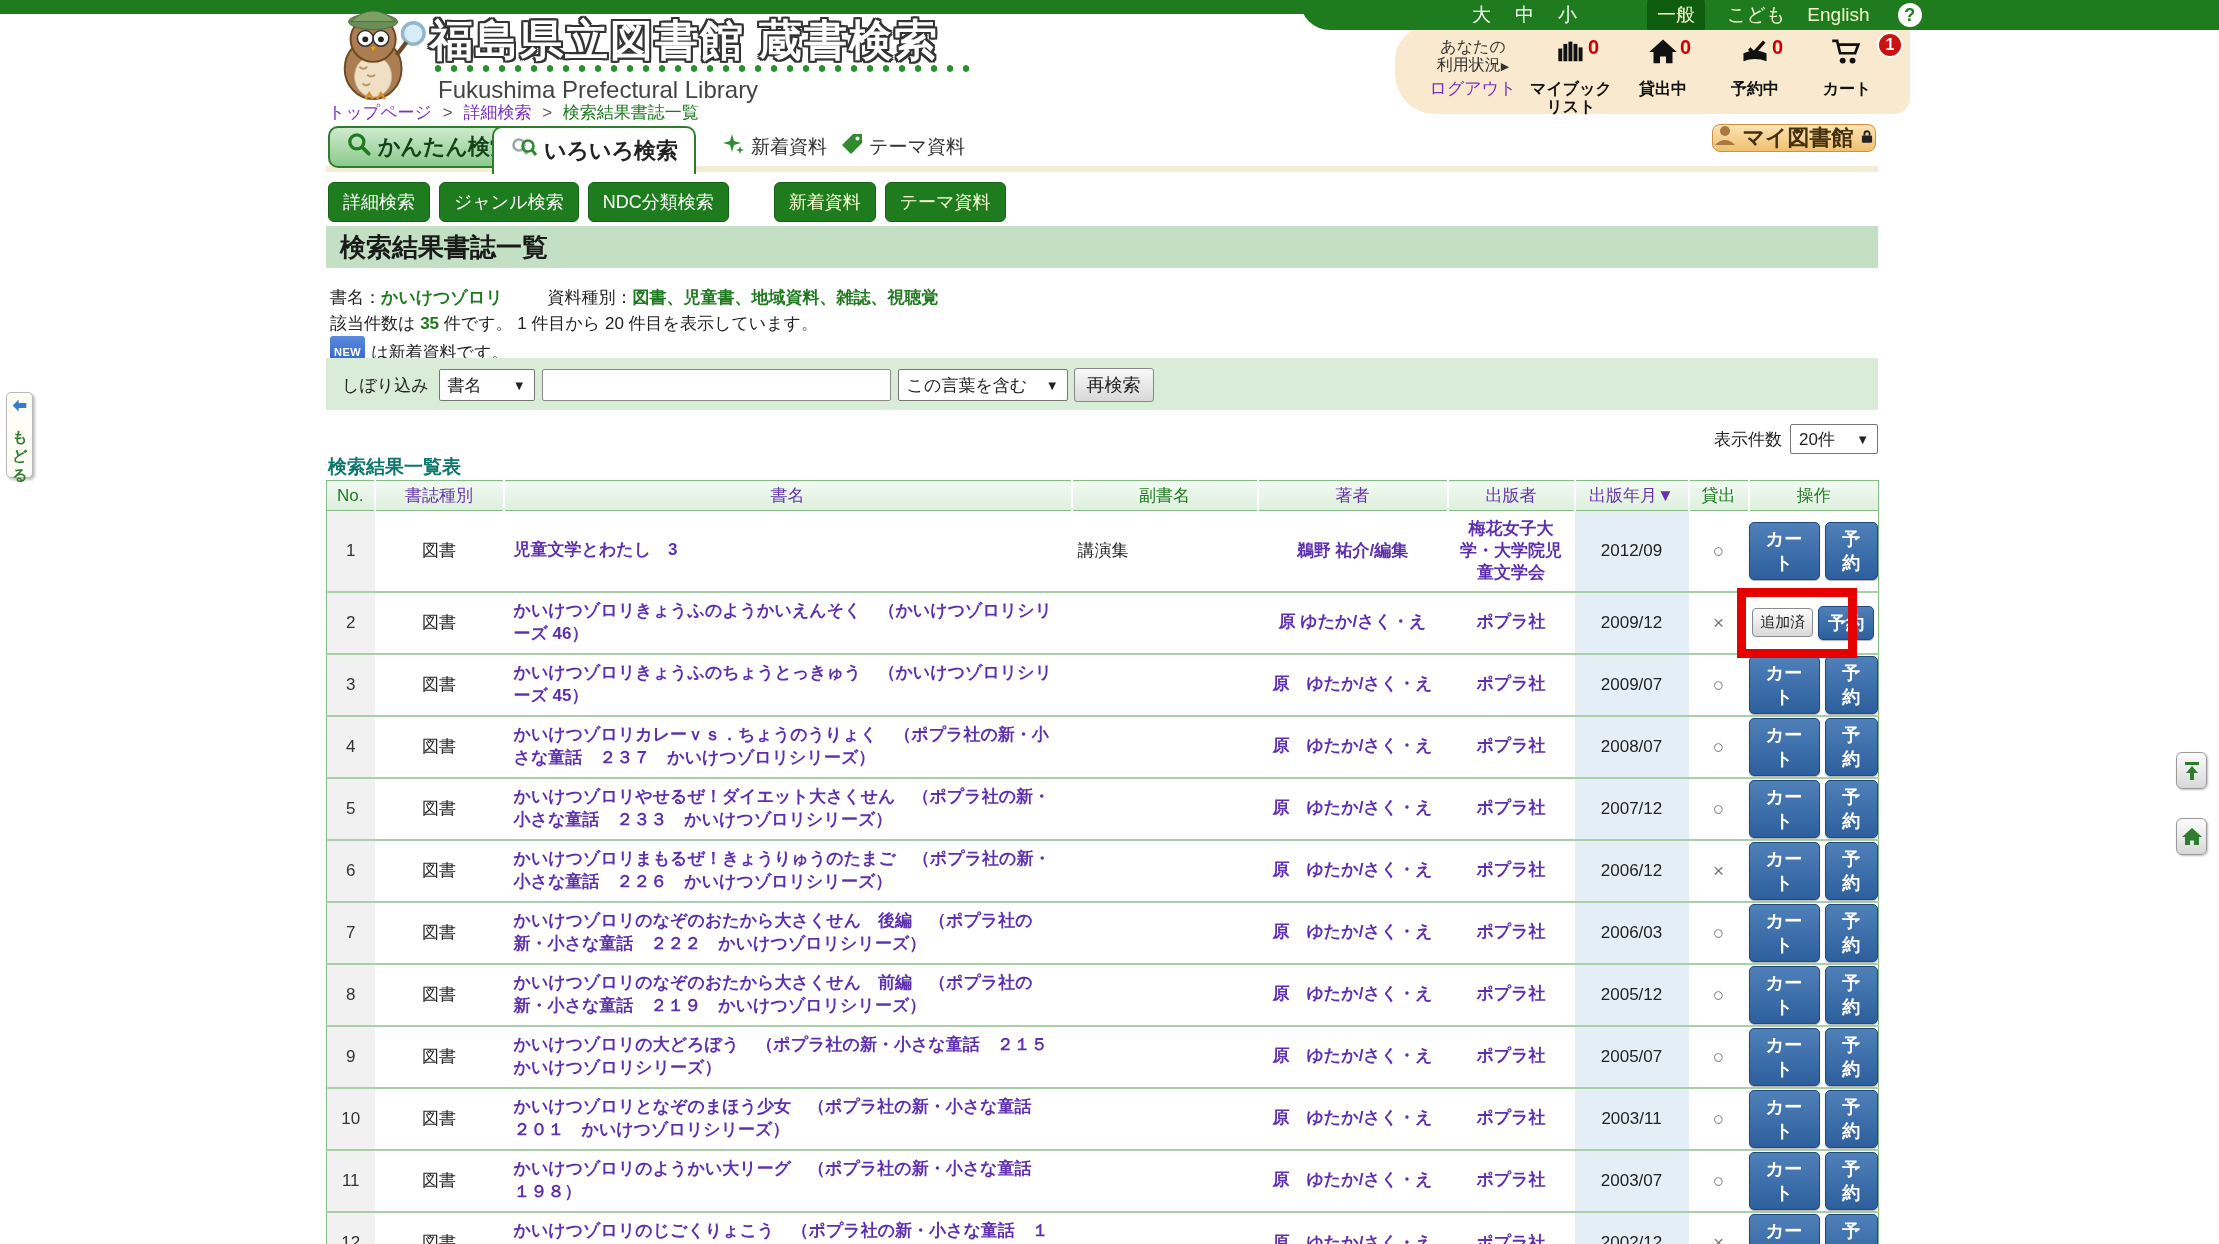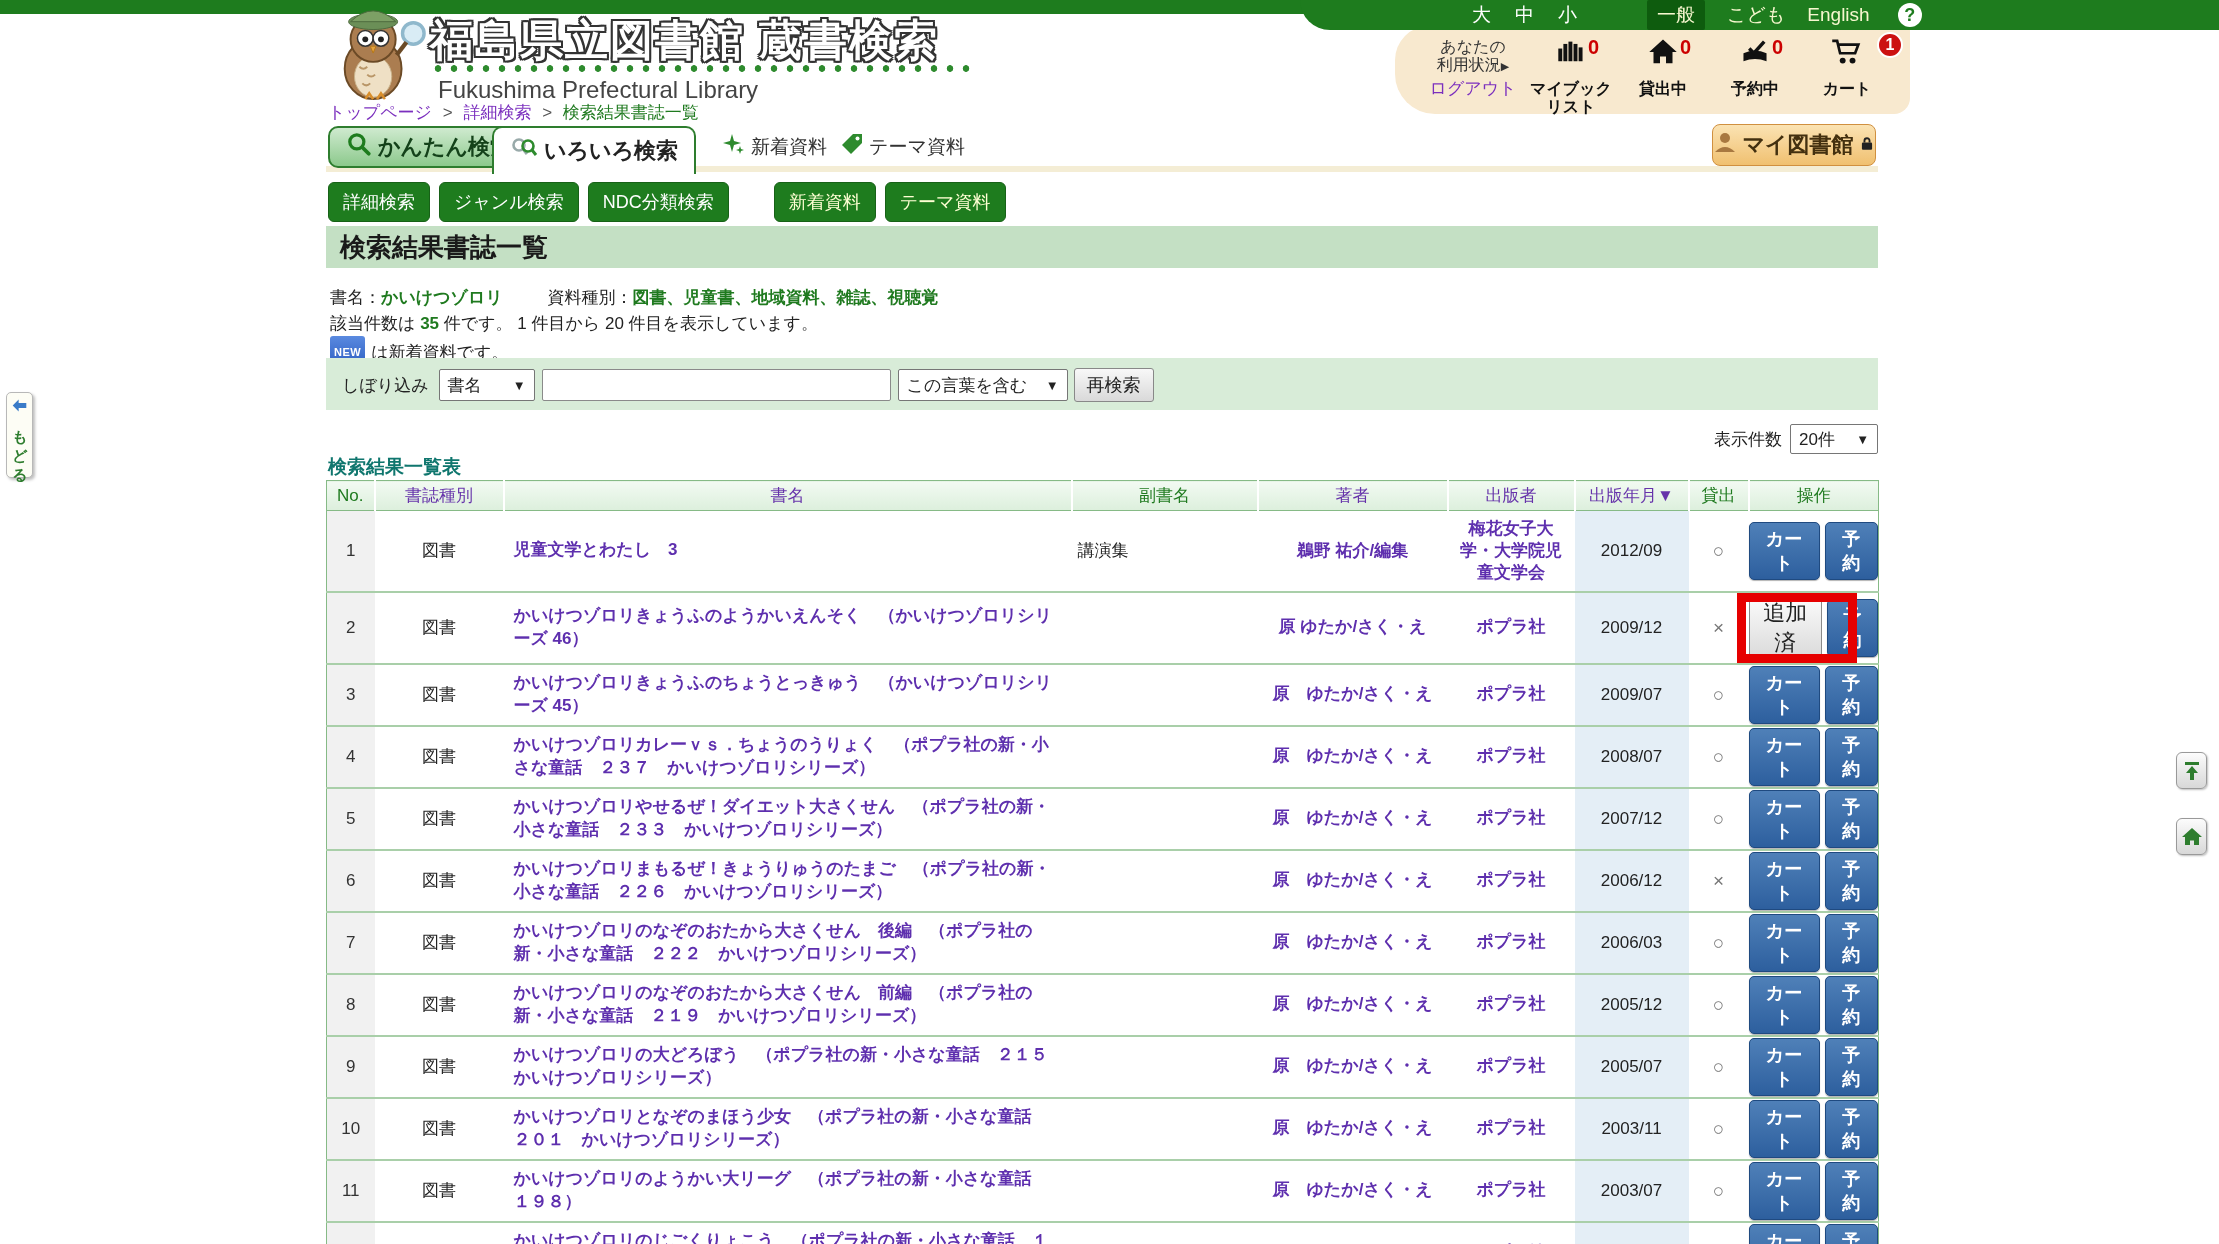--- a/index.html
+++ b/index.html
@@ -73,21 +73,21 @@
     cursor:pointer; z-index:2;
   }
   .tab svg { height:26px; }
   .tab-simple { background:linear-gradient(#cfeacf,#8cc98c); left:328px; color:#14421a; }
   .tab-various { background:#fff; left:492px; height:48px; border-bottom:none; border-radius:10px 10px 0 0; color:#222; z-index:3; }
   .tab-link { position:absolute; top:132px; display:flex; align-items:center; gap:5px; font-size:19px; color:#333; cursor:pointer; }
   .tab-link svg { height:24px; }
   .tab-new { left:722px; }
   .tab-theme { left:840px; }
   .my-library {
-    position:absolute; left:1712px; top:124px; width:164px; height:42px; z-index:3;
+    position:absolute; left:1712px; top:124px; width:164px; height:28px; z-index:3;
     background:linear-gradient(#fbe3b3,#f0c070); border:1px solid #d09040; border-radius:8px;
     display:flex; align-items:center; justify-content:center; gap:5px;
     font-size:22px; font-weight:bold; color:#43300f; cursor:pointer;
   }
   .my-library svg { height:24px; }
   .my-library .lock { height:16px; margin-top:-10px; }
 
   
   .nav-row { position:absolute; left:328px; top:182px; display:flex; gap:9px; }
   .nav-btn {
@@ -167,21 +167,21 @@
   td.c-lend { text-align:center; color:#777; font-size:19px; }
   td.c-ops { text-align:center; position:relative; overflow:visible; }
   .ops { display:flex; align-items:center; justify-content:center; gap:5px; position:relative; }
   .btn-blue {
     display:inline-block; padding:4px 9px; background:linear-gradient(#4f80b8,#2d5f9e);
     color:#fff; border:1px solid #1f4a80; border-radius:5px; font-size:18px; font-weight:bold;
     cursor:pointer; box-shadow:0 1px 1px rgba(0,0,0,0.3);
   }
   .btn-gray {
     display:inline-block; padding:4px 7px; background:linear-gradient(#fdfdfd,#d8d8d8);
-    color:#222; border:1px solid #8a8a8a; border-radius:4px; font-size:22px; cursor:pointer;
+    color:#222; border:1px solid #8a8a8a; border-radius:4px; font-size:15px; cursor:pointer;
   }
   .red-box {
     position:absolute; left:-12px; top:50%; transform:translateY(-50%);
     width:120px; height:70px; border:9px solid #e60000; z-index:10; pointer-events:none;
   }
 
   
   .back-float {
     position:absolute; left:6px; top:392px; width:27px; height:86px; background:#fdfdf5;
     border:1px solid #b8b8b8; border-radius:5px; box-shadow:2px 2px 3px rgba(0,0,0,0.25);

